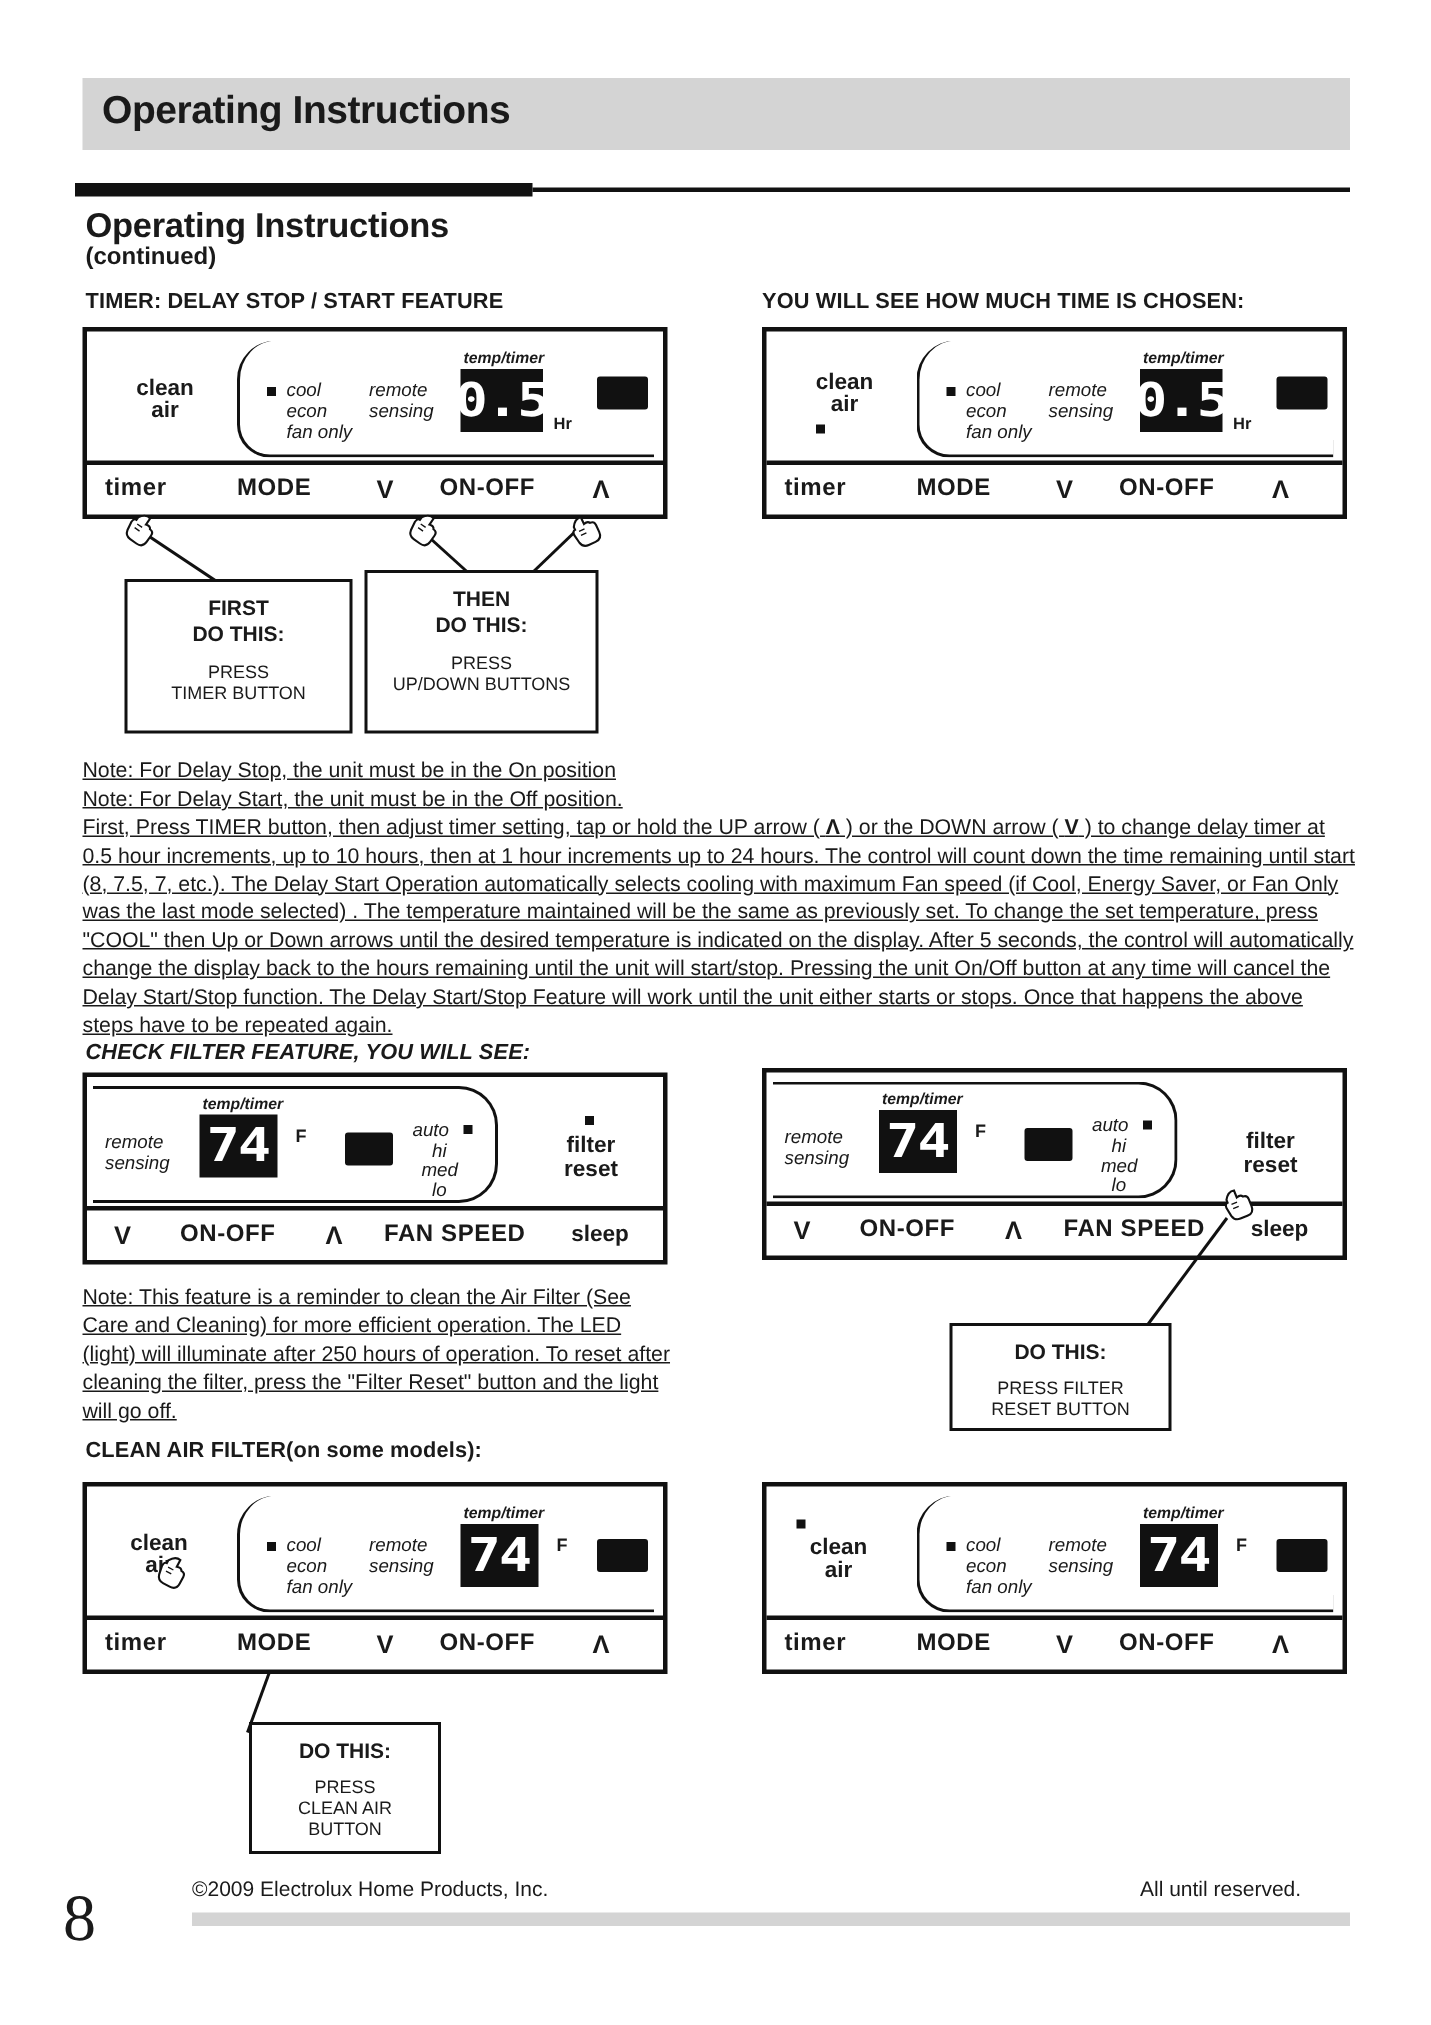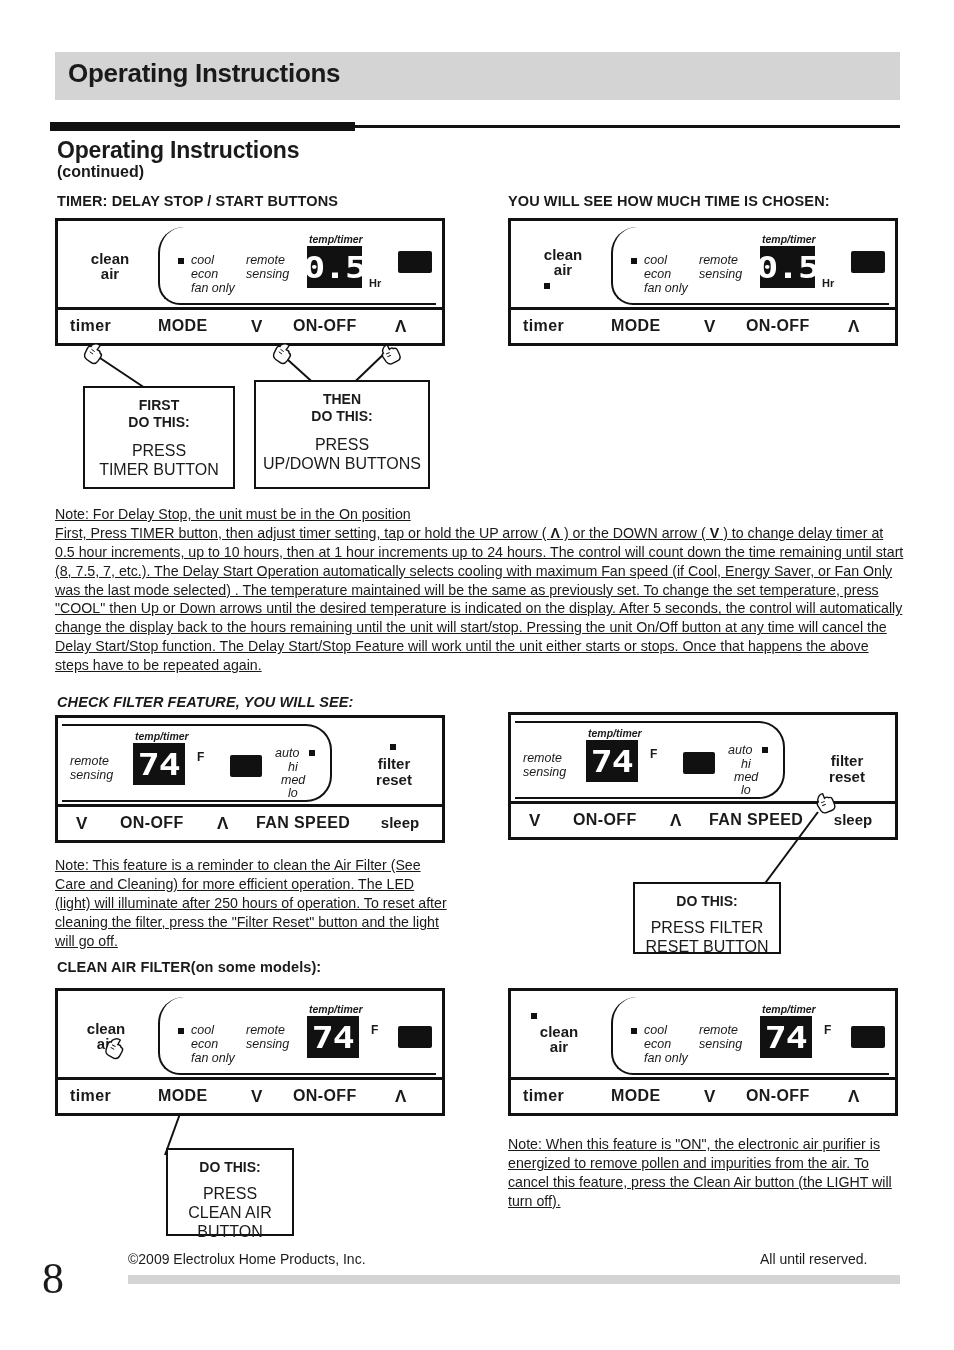--- a/index.html
+++ b/index.html
@@ -36,21 +36,21 @@
   
   .seg-disp{position:absolute;background:#111;display:flex;align-items:center;
             justify-content:center;color:#fff;font-family:"DejaVu Sans Mono", monospace;
             font-weight:bold;letter-spacing:-1px;}
   .seg-disp span{display:block;transform:scaleX(1.18);}
 
   
   .callout{position:absolute;border:2.5px solid #111;background:#fff;box-sizing:border-box;
            text-align:center;}
   .callout .ttl{font-weight:bold;font-size:14px;line-height:1.18;margin-top:9px;}
-  .callout .bdy{font-size:16px;line-height:1.2;margin-top:11px;}
+  .callout .bdy{font-size:12px;line-height:1.2;margin-top:11px;}
 
   
   .note{position:absolute;font-size:14.2px;line-height:1.33;color:#1a1a1a;text-decoration:underline;}
   .note p{margin:0;}
 
   
   #page-num{left:42px;top:1253px;font-size:44px;font-weight:normal;
             font-family:"Liberation Serif", serif;}
   #copy{left:128px;top:1251px;font-size:14px;}
   #rights{left:760px;top:1251px;font-size:14px;}
@@ -63,21 +63,21 @@
 </head>
 <body>
 
 <div class="abs" id="header-bar"></div>
 <div class="abs" id="header-title">Operating Instructions</div>
 <div class="abs" id="rule-black"></div>
 <div class="abs" id="rule-thin"></div>
 <div class="abs" id="sec-title">Operating Instructions</div>
 <div class="abs" id="sec-sub">(continued)</div>
 
-<div class="abs head" style="left:57px;top:193px;">TIMER: DELAY STOP / START BUTTONS</div>
+<div class="abs head" style="left:57px;top:193px;">TIMER: DELAY STOP / START FEATURE</div>
 <div class="abs head" style="left:508px;top:193px;">YOU WILL SEE HOW MUCH TIME IS CHOSEN:</div>
 
 <div class="abs panel" id="panel-timer-left" style="left:55px;top:218px;width:390px;height:128px;">
   <div class="panel-inner">
     <div class="bezel" style="left:100px;top:6px;width:278px;height:78px;border-top:none;border-right:none;border-top-left-radius:26px;border-bottom-right-radius:0;border-top-right-radius:0;"></div>
     <div class="lbl" style="left:12px;top:30px;width:80px;">clean</div>
     <div class="lbl" style="left:12px;top:45px;width:80px;">air</div>
     <div class="dot" style="left:120px;top:37px;width:6px;height:6px;"></div>
     <div class="lbl-it" style="left:133px;top:32px;">cool</div>
     <div class="lbl-it" style="left:133px;top:46px;">econ</div>
@@ -159,33 +159,34 @@
 <div class="callout" style="left:83px;top:386px;width:152px;height:103px;">
   <div class="ttl">
     <div>FIRST</div>
     <div>DO THIS:</div>
   </div>
   <div class="bdy">
     <div>PRESS</div>
     <div>TIMER BUTTON</div>
   </div>
 </div>
-<div class="callout" style="left:254px;top:380px;width:176px;height:109px;">
+<div class="callout" style="left:243px;top:380px;width:156px;height:109px;">
   <div class="ttl">
     <div>THEN</div>
     <div>DO THIS:</div>
   </div>
   <div class="bdy">
     <div>PRESS</div>
     <div>UP/DOWN BUTTONS</div>
   </div>
 </div>
 
 <div class="note" style="left:55px;top:505px;width:850px;">
   <p>Note: For Delay Stop, the unit must be in the On position</p>
+  <p>Note: For Delay Start, the unit must be in the Off position.</p>
   <p><span>First, Press TIMER button, then adjust timer setting, tap or hold the UP arrow ( </span><span style="font-weight:bold;">Λ</span><span> ) or the DOWN arrow ( </span><span style="font-weight:bold;">V</span><span> ) to change delay timer at 0.5 hour increments, up to 10 hours, then at 1 hour increments up to 24 hours. The control will count down the time remaining until start (8, 7.5, 7, etc.). The Delay Start Operation automatically selects cooling with maximum Fan speed (if Cool, Energy Saver, or Fan Only was the last mode selected) . The temperature maintained will be the same as previously set. To change the set temperature, press "COOL" then Up or Down arrows until the desired temperature is indicated on the display. After 5 seconds, the control will automatically change the display back to the hours remaining until the unit will start/stop. Pressing the unit On/Off button at any time will cancel the Delay Start/Stop function. The Delay Start/Stop Feature will work until the unit either starts or stops. Once that happens the above steps have to be repeated again.</span></p>
 </div>
 
 <div class="abs head" style="left:57px;top:694px;font-style:italic;">CHECK FILTER FEATURE, YOU WILL SEE:</div>
 
 <div class="abs panel" id="panel-filter-left" style="left:55px;top:715px;width:390px;height:128px;">
   <div class="panel-inner">
     <div class="bezel" style="left:4px;top:6px;width:270px;height:78px;border-left:none;border-top-right-radius:26px;border-bottom-right-radius:26px;border-top-left-radius:0;border-bottom-left-radius:0;border-top:2.5px solid #111;"></div>
     <div class="lbl-it" style="left:12px;top:36px;">remote</div>
     <div class="lbl-it" style="left:12px;top:50px;">sensing</div>
@@ -330,19 +331,18 @@
 <div class="callout" style="left:166px;top:1148px;width:128px;height:88px;">
   <div class="ttl">DO THIS:</div>
   <div class="bdy" style="margin-top:8px;">
     <div>PRESS</div>
     <div>CLEAN AIR</div>
     <div>BUTTON</div>
   </div>
 </div>
 
 <div class="note" style="left:508px;top:1135px;width:392px;">
-  <p>Note: When this feature is "ON", the electronic air purifier is energized to remove pollen and impurities from the air. To cancel this feature, press the Clean Air button (the LIGHT will turn off).</p>
 </div>
 
 <div class="abs" id="page-num">8</div>
 <div class="abs" id="copy">©2009 Electrolux Home Products, Inc.</div>
 <div class="abs" id="rights">All until reserved.</div>
 <div class="abs" id="foot-bar"></div>
 
 </body></html>

